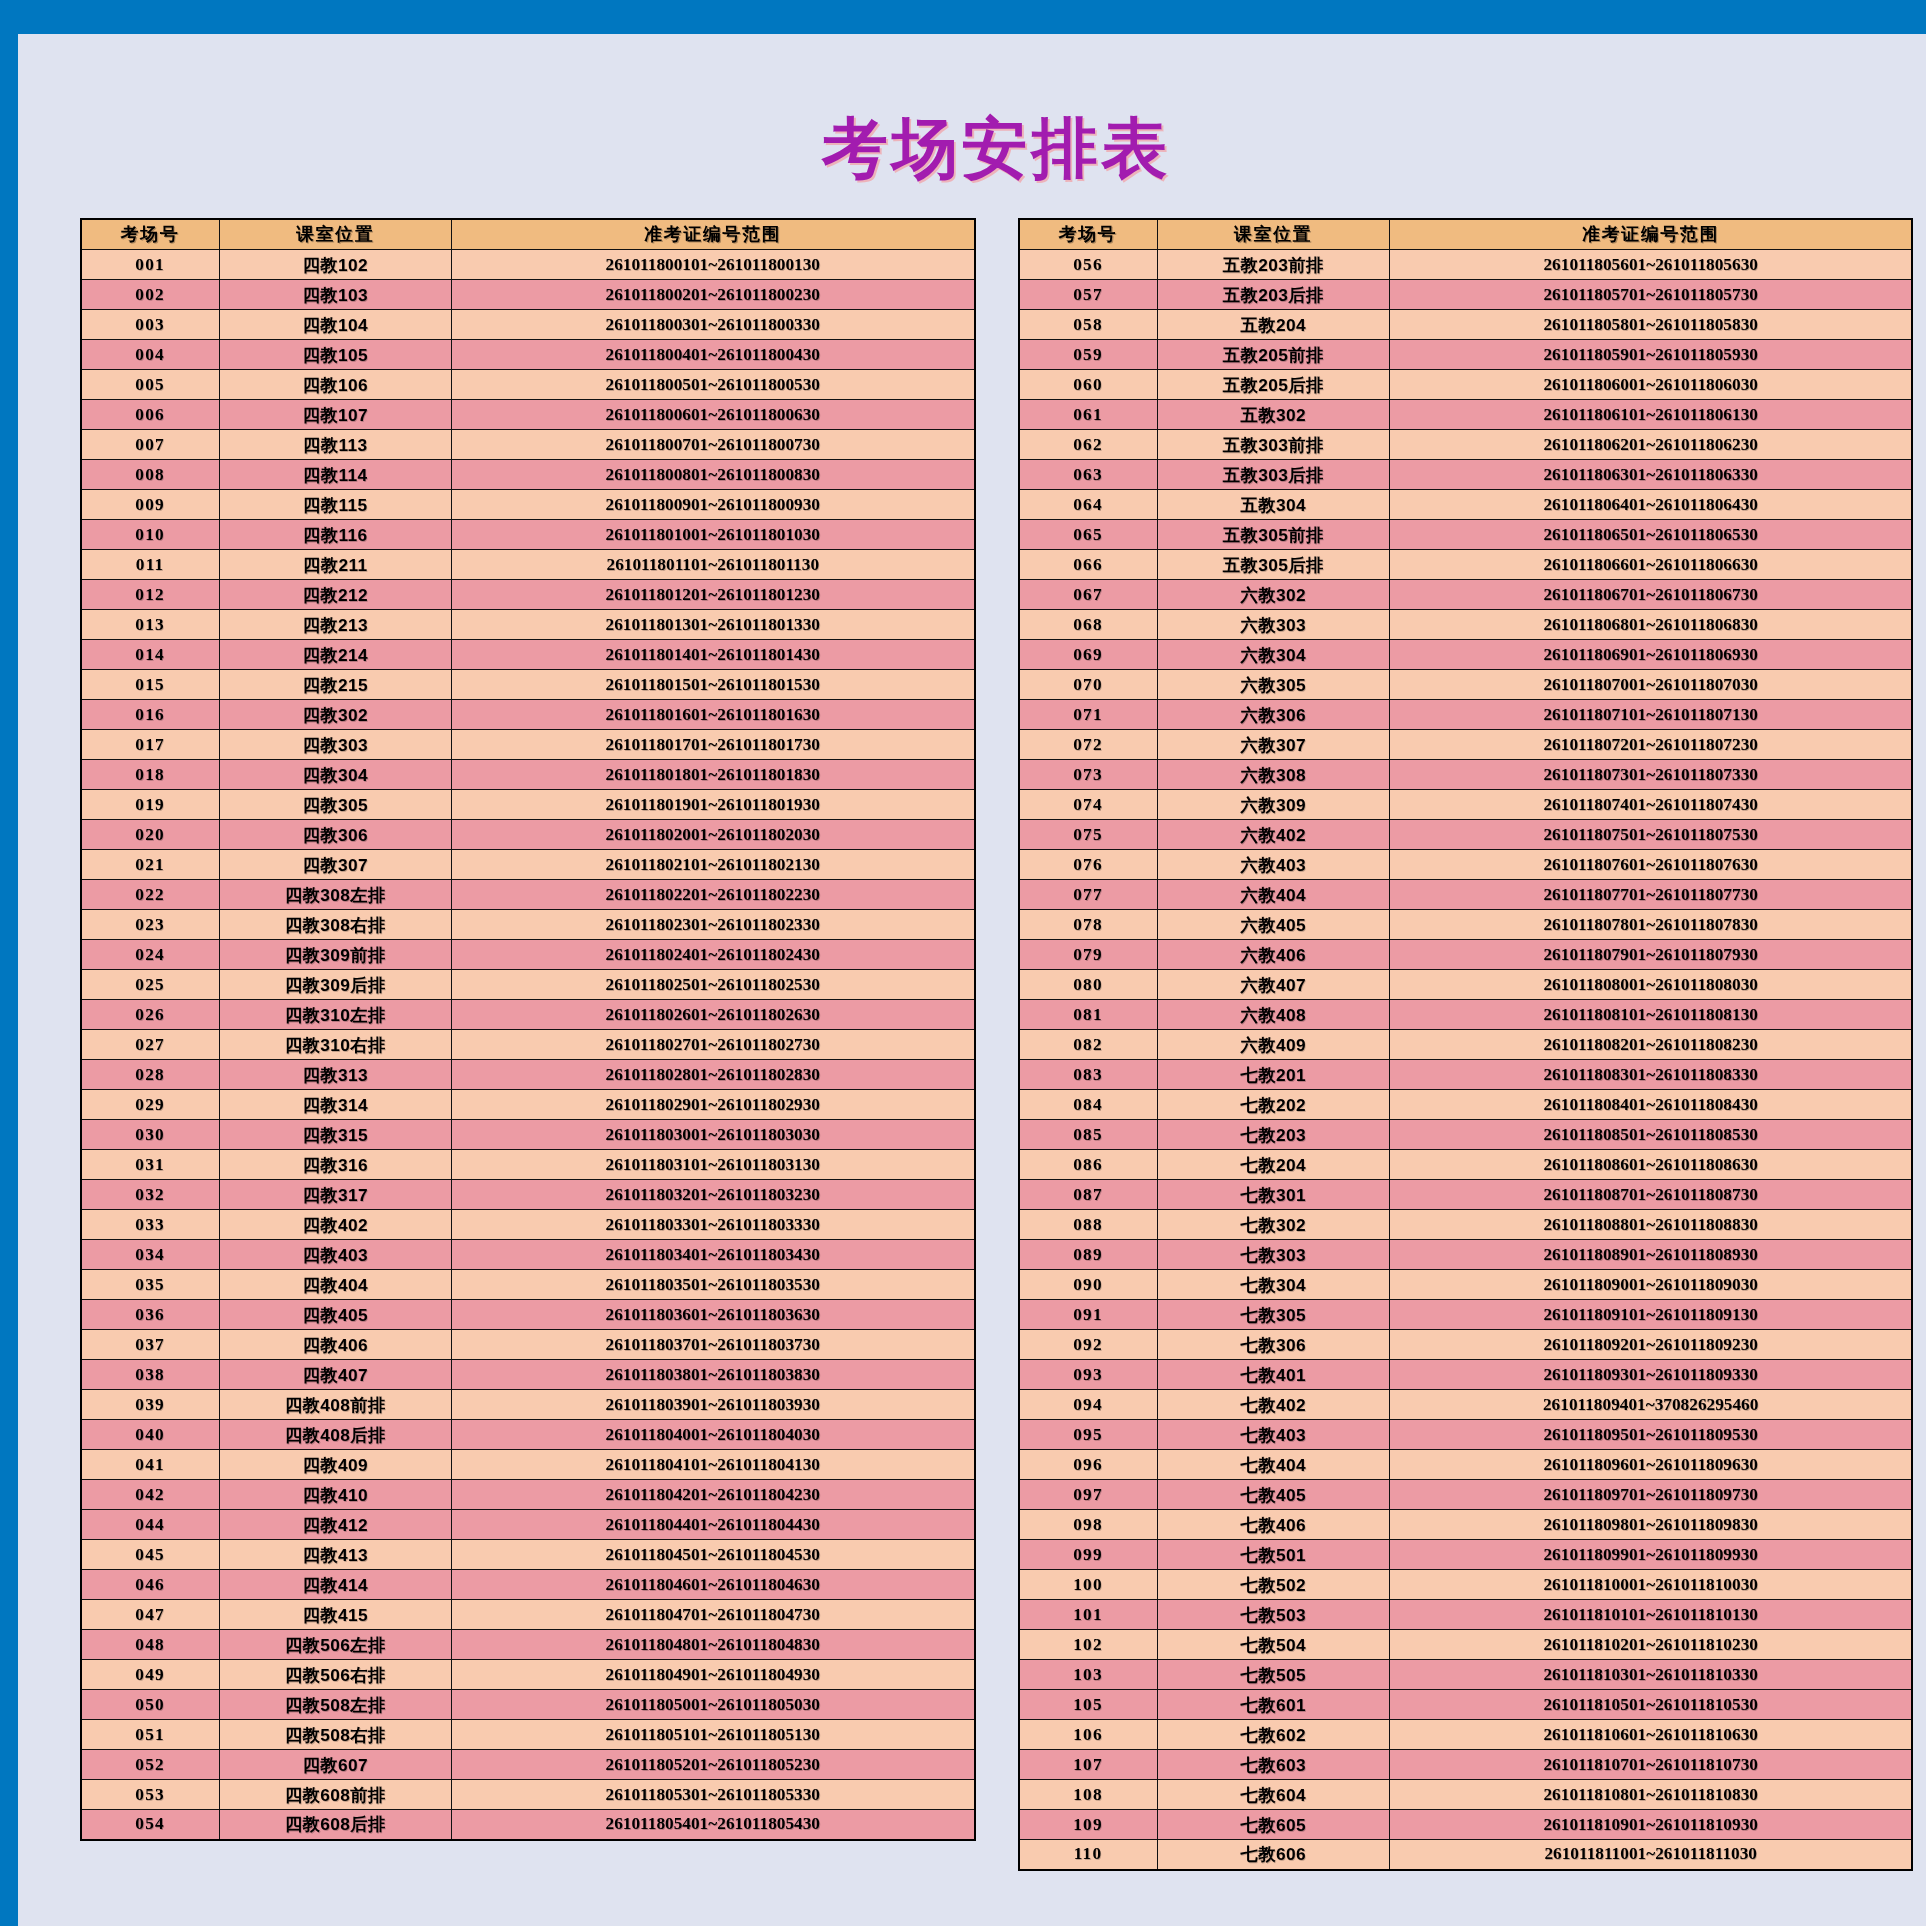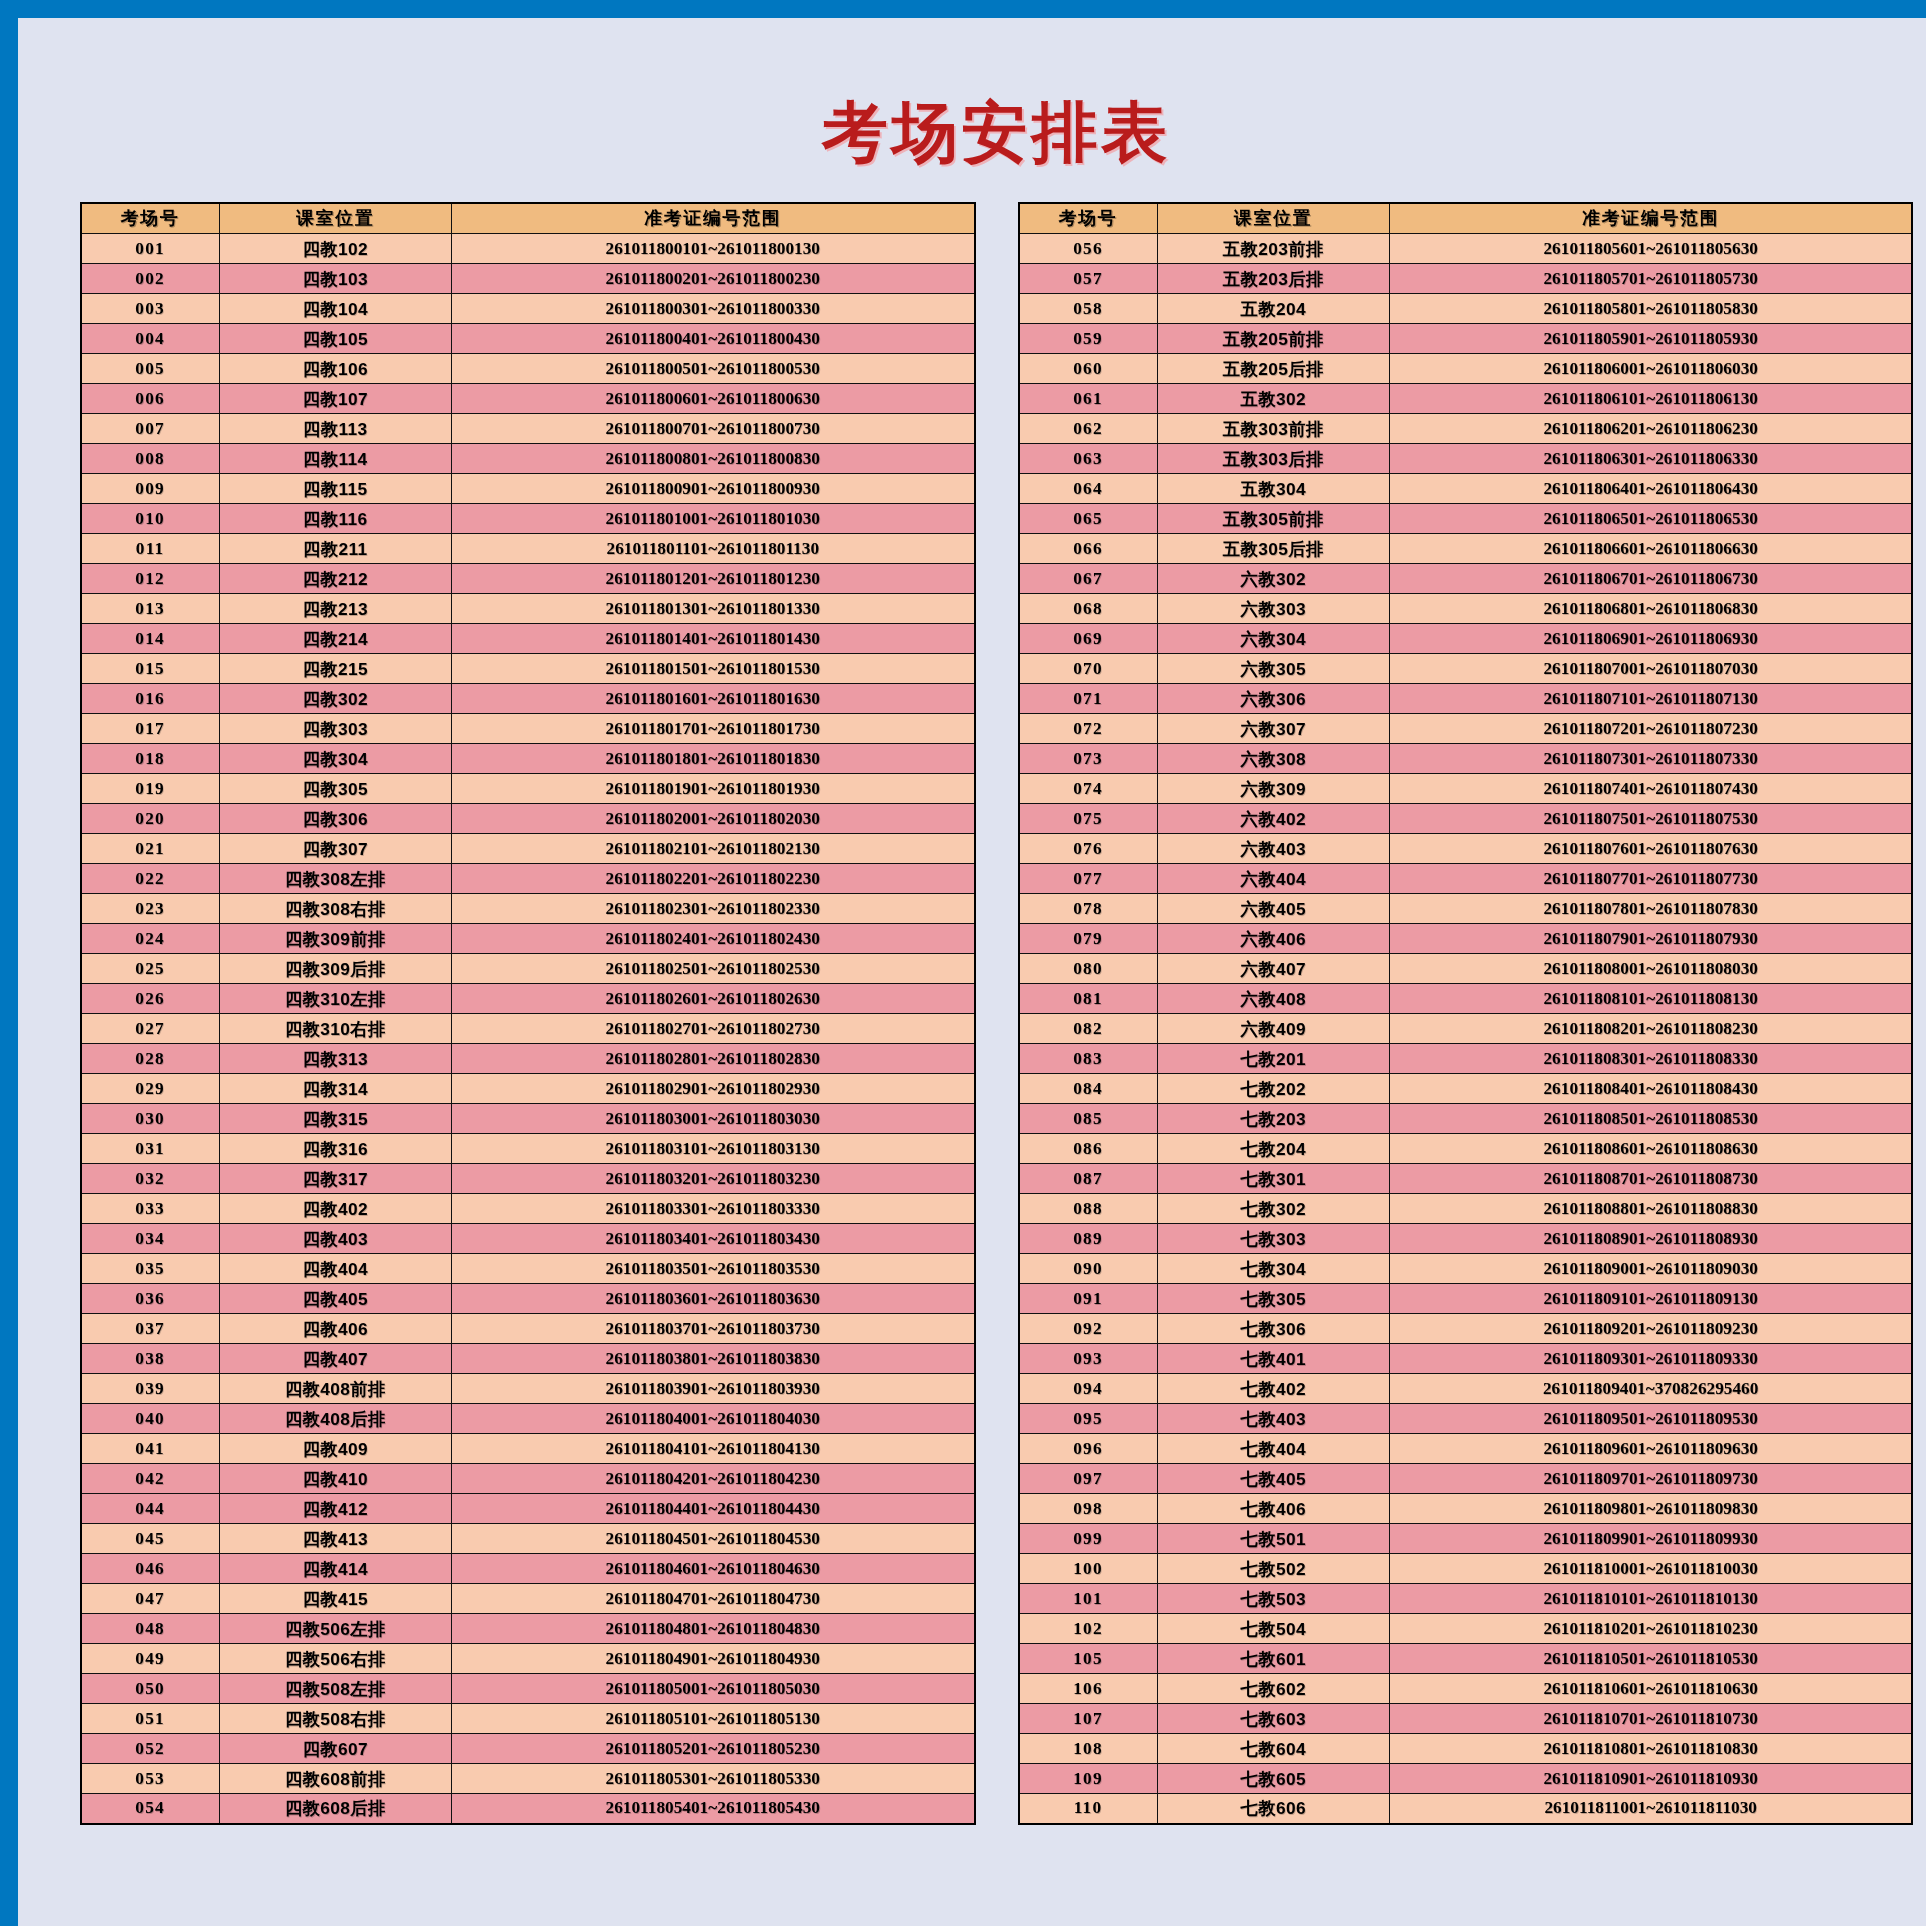--- a/index.html
+++ b/index.html
@@ -14,30 +14,31 @@
   }
   .page {
     width: 100%;
     height: 100%;
     background: #dfe3f0;
     position: relative;
     padding: 0 58px;
   }
   .page-title {
     text-align: center;
-    color: #b91c1c;
+    color: #a21caf;
     font-family: "Liberation Sans", "DejaVu Sans", sans-serif;
     font-weight: bold;
     font-size: 66px;
     letter-spacing: 3.9px;
     line-height: 1;
     padding-top: 81px;
     padding-bottom: 37px;
     text-shadow: 1.9px 1.9px 0 rgba(255,120,120,0.45);
     white-space: nowrap;
+    margin-top: 16px;
   }
   .tables-wrap {
     display: flex;
     justify-content: space-between;
     gap: 42px;
     padding: 0 3.9px;
   }
   .tbl-col { flex: 1 1 0; min-width: 0; border-radius: 9px; }
 
   table.sheet {
@@ -620,20 +621,25 @@
               <td class="cell-num">101</td>
               <td class="cell-loc">七教503</td>
               <td class="cell-rng">261011810101~261011810130</td>
             </tr>
             <tr class="r-light">
               <td class="cell-num">102</td>
               <td class="cell-loc">七教504</td>
               <td class="cell-rng">261011810201~261011810230</td>
             </tr>
             <tr class="r-dark">
+              <td class="cell-num">103</td>
+              <td class="cell-loc">七教505</td>
+              <td class="cell-rng">261011810301~261011810330</td>
+            </tr>
+            <tr class="r-dark">
               <td class="cell-num">105</td>
               <td class="cell-loc">七教601</td>
               <td class="cell-rng">261011810501~261011810530</td>
             </tr>
             <tr class="r-light">
               <td class="cell-num">106</td>
               <td class="cell-loc">七教602</td>
               <td class="cell-rng">261011810601~261011810630</td>
             </tr>
             <tr class="r-dark">

